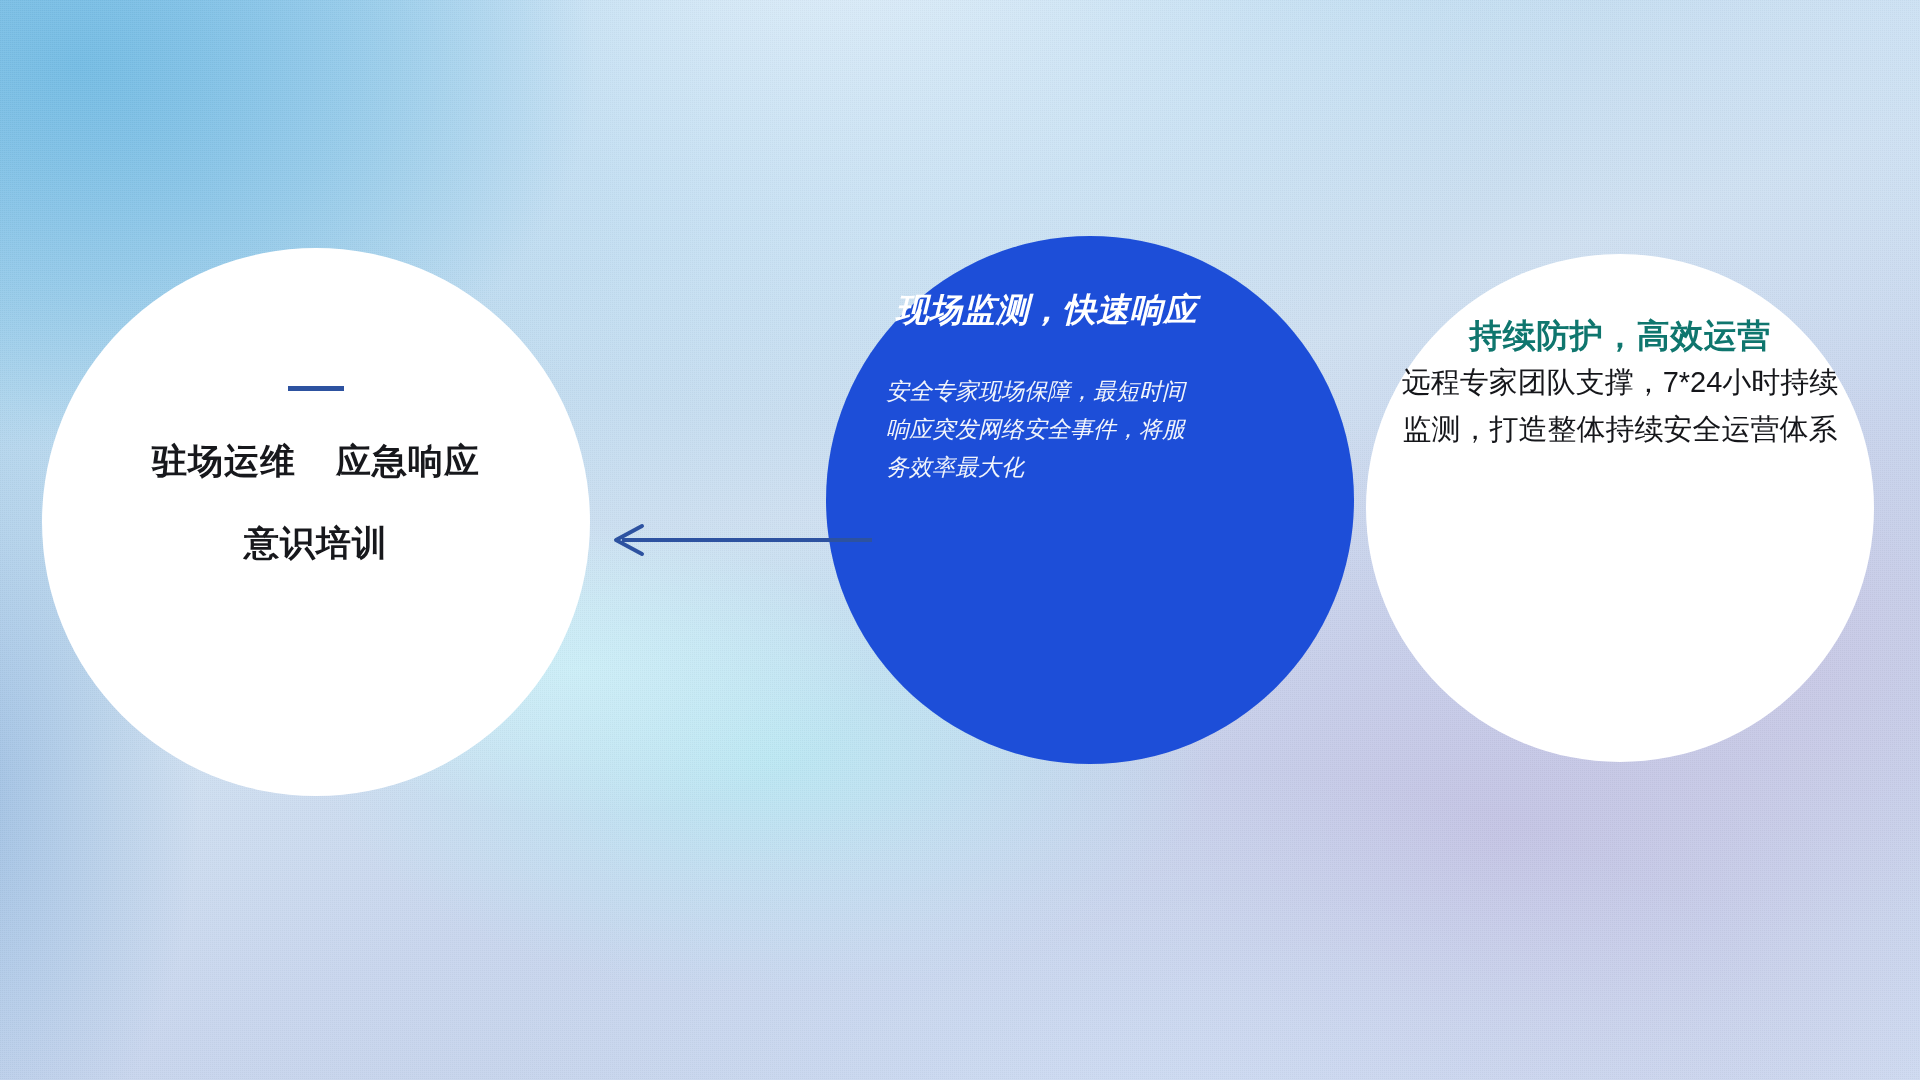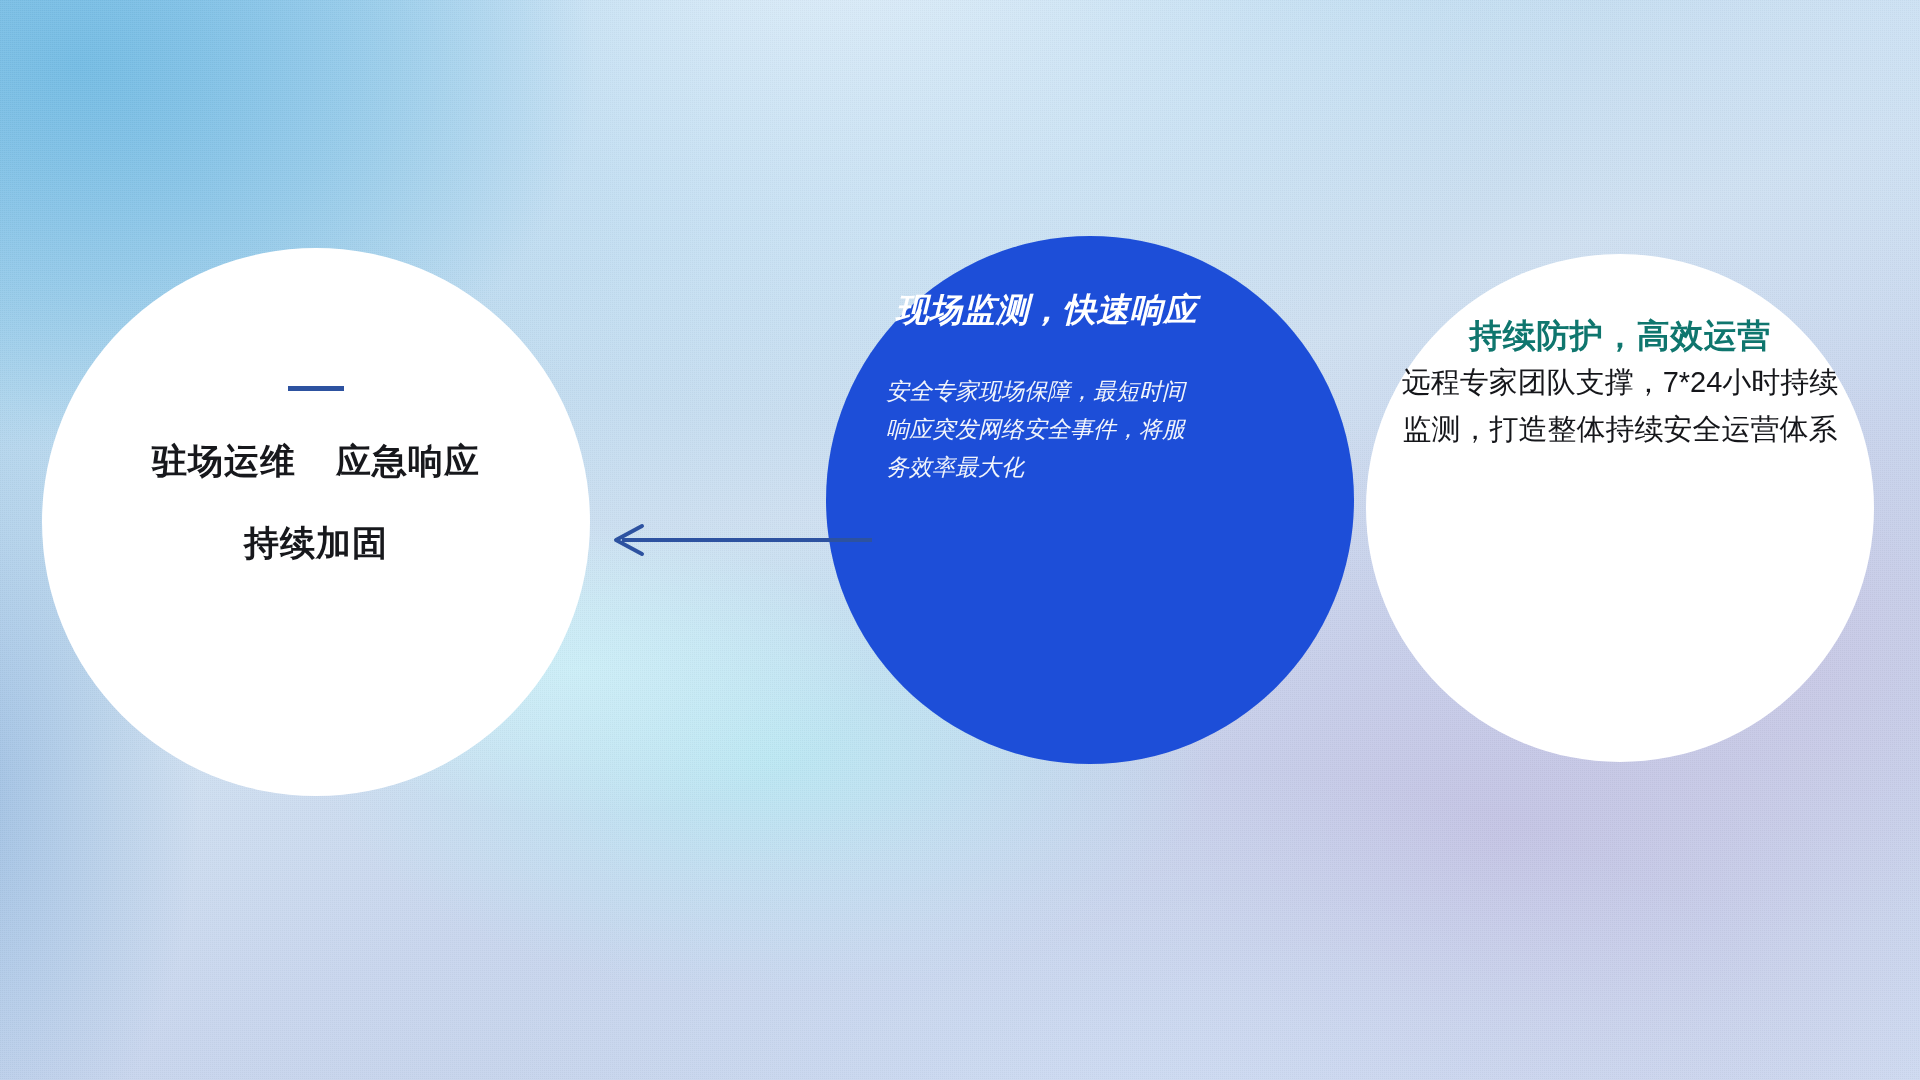--- a/index.html
+++ b/index.html
@@ -247,21 +247,21 @@
 
   <div class="circle circle-left">
     <div class="left-inner">
       <div class="left-dash"></div>
       <div class="left-rows">
         <div class="left-row">
           <span>驻场运维</span>
           <span>应急响应</span>
         </div>
         <div class="left-row left-row-single">
-          <span>持续加固</span>
+          <span>意识培训</span>
         </div>
       </div>
     </div>
   </div>
 
   <div class="circle circle-mid">
     <div class="mid-inner">
       <div class="mid-title">现场监测，快速响应</div>
       <div class="mid-body">安全专家现场保障，最短时间响应突发网络安全事件，将服务效率最大化</div>
     </div>

